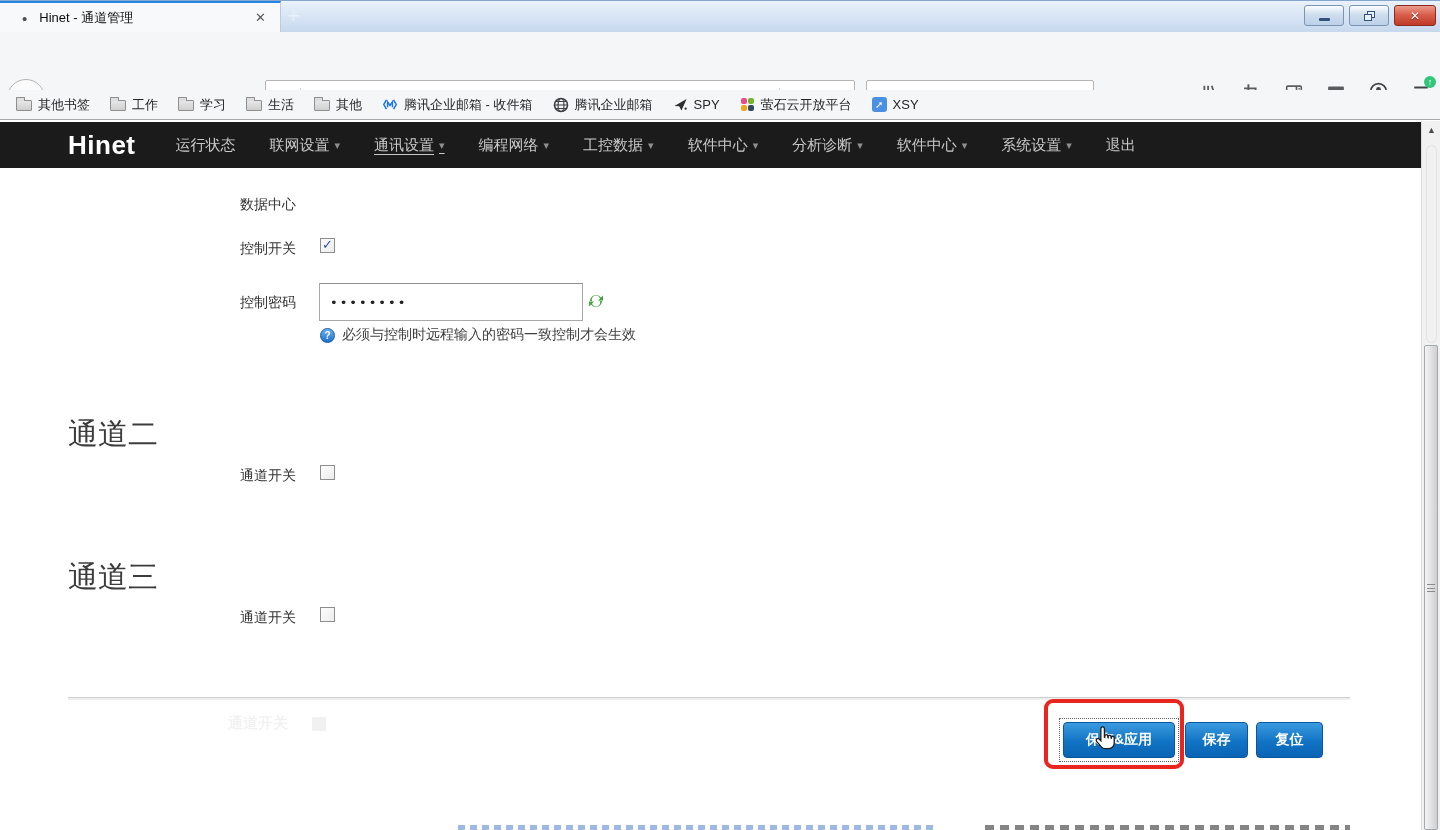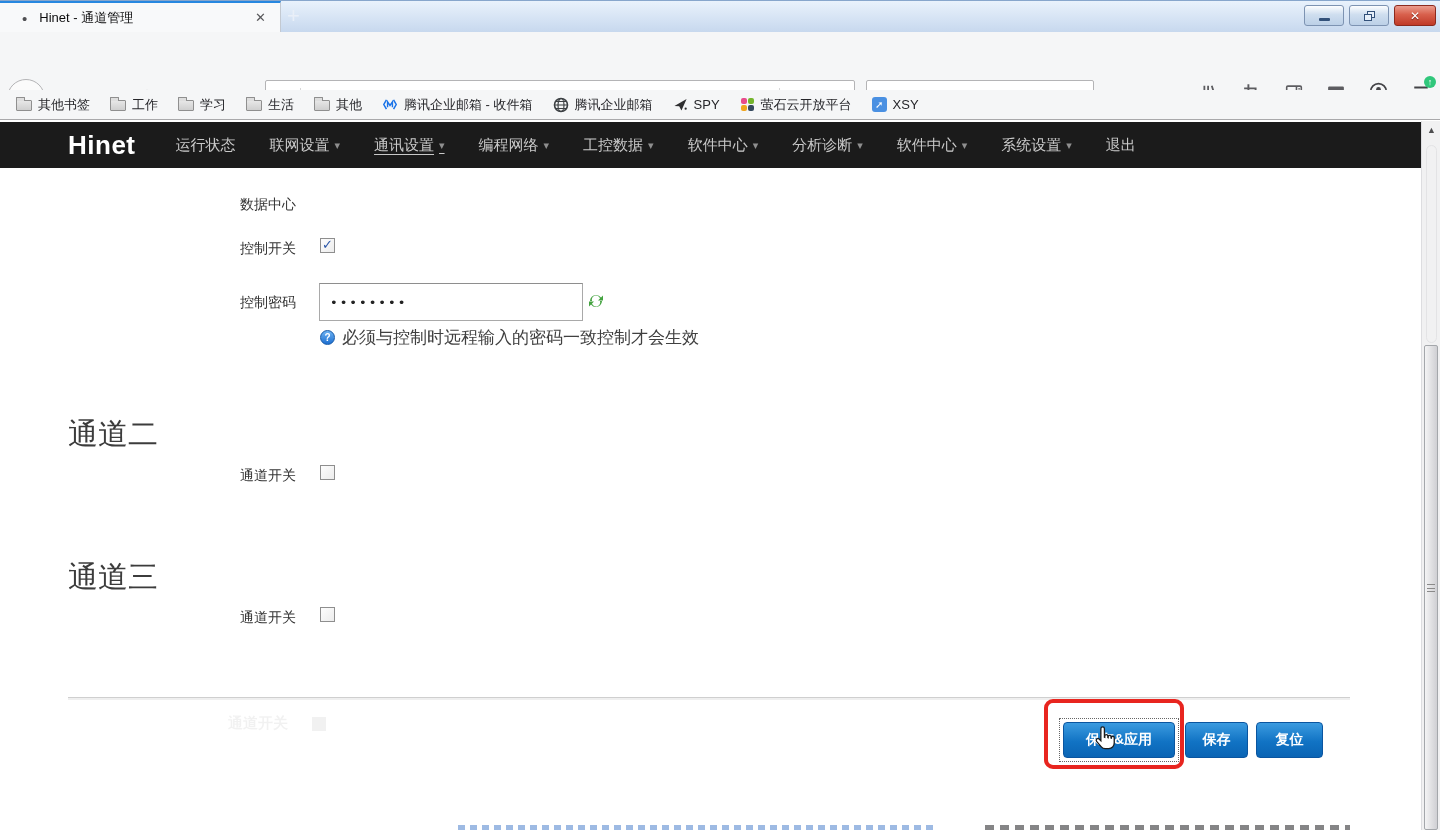--- a/index.html
+++ b/index.html
@@ -98,21 +98,21 @@
   .checkbox { position:absolute; width:15px; height:15px; border:1px solid #8e8e8e;
     background:linear-gradient(135deg,#fdfdfd,#ececec); display:flex; align-items:center; justify-content:center; }
   .checkbox .checkmark { color:#2a56a8; font-size:13px; font-weight:bold; line-height:1; margin-top:-2px; }
   .w7input { position:absolute; left:319px; top:162px; width:264px; height:38px; border:1px solid #a9a9a9;
     border-top-color:#8e8e8e; background:#fff; font-size:13px; letter-spacing:2px; color:#222;
     padding-left:10px; font-family:"DejaVu Sans",sans-serif; outline:none; }
   .hint-row { position:absolute; left:320px; top:205px; display:flex; align-items:center; gap:7px; }
   .qicon { width:15px; height:15px; border-radius:50%; background:linear-gradient(#6db2f2,#1d6fd1);
     color:#fff; font-size:10px; font-weight:bold; display:flex; align-items:center; justify-content:center;
     border:1px solid #1559a8; }
-  .hint-text { font-size:17px; color:#404040; }
+  .hint-text { font-size:14px; color:#404040; }
   h2.sect { position:absolute; left:68px; font-size:30px; font-weight:400; color:#3c3c3c; }
   .divider { position:absolute; left:68px; top:576px; width:1282px; height:3px;
     border-top:1px solid #cfcfcf; background:#efefef; }
   .ghost-row { position:absolute; left:228px; top:593px; display:flex; gap:24px; align-items:center; opacity:0.05; }
   .ghost-row .glabel { font-size:15px; font-weight:bold; color:#000; }
   .ghost-row .gbox { width:14px; height:14px; background:#000; }
   .bluebtn { height:36px; border:1px solid #0a55a0; border-radius:4px; color:#fff; font-size:14px;
     font-weight:bold; background:linear-gradient(#3b9be0,#1173c4 55%,#0a64b4);
     display:flex; align-items:center; justify-content:center; padding:0 16px;
     font-family:"Liberation Sans",sans-serif; }

